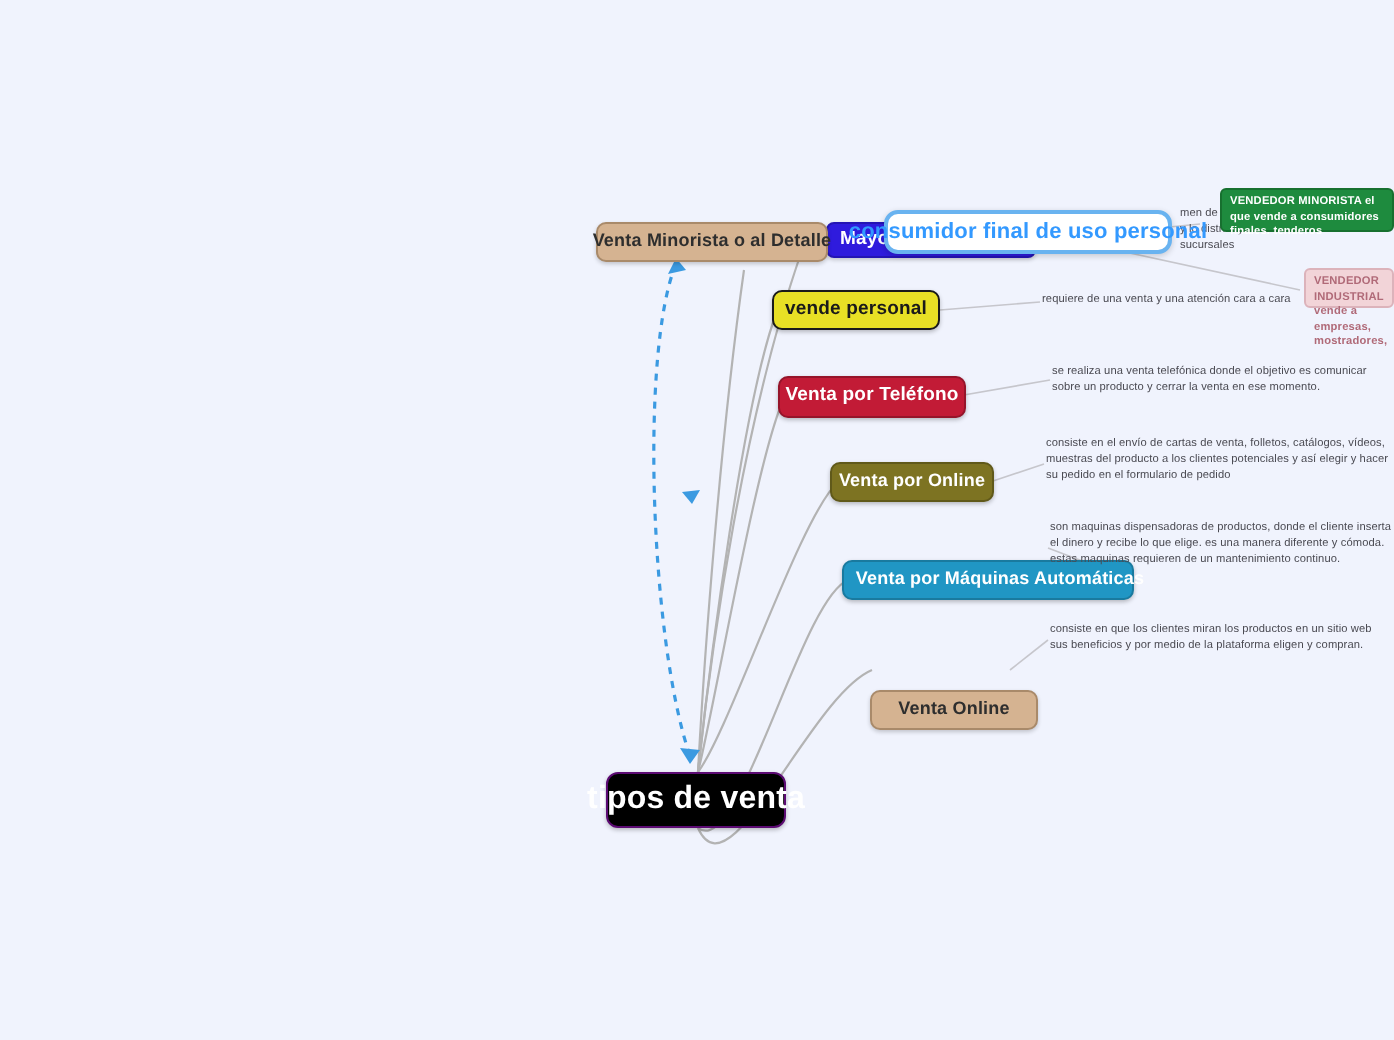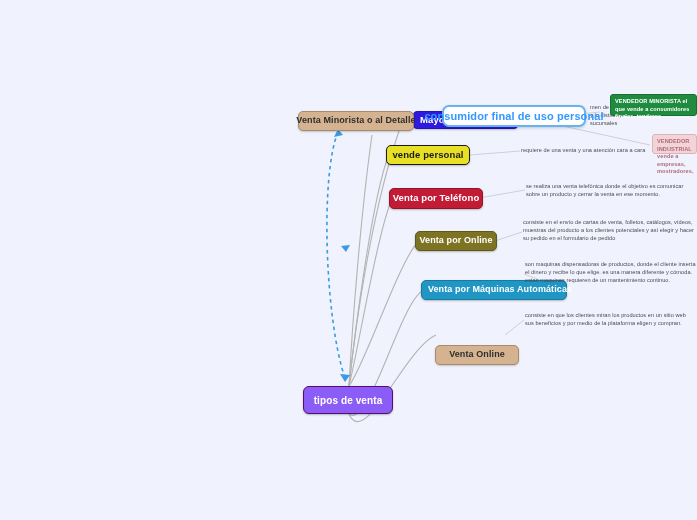--- a/index.html
+++ b/index.html
@@ -35,25 +35,25 @@
     align-items: center;
     justify-content: center;
     white-space: nowrap;
     font-weight: bold;
     letter-spacing: 0.1px;
     line-height: 1.1;
   }
 
   
   .node-root {
-    background: #8b5cf6;
+    background: #000000;
     color: #ffffff;
     border: 1px solid #5c0b73;
     border-radius: 6px;
-    font-size: 10px;
+    font-size: 16px;
     box-shadow: 0 1px 2px rgba(0,0,0,0.25);
   }
 
   
   .node-tan {
     background: #d5b391;
     color: #2e2e2e;
     border: 1px solid #a98a6a;
     border-radius: 5px;
     font-size: 9px;

